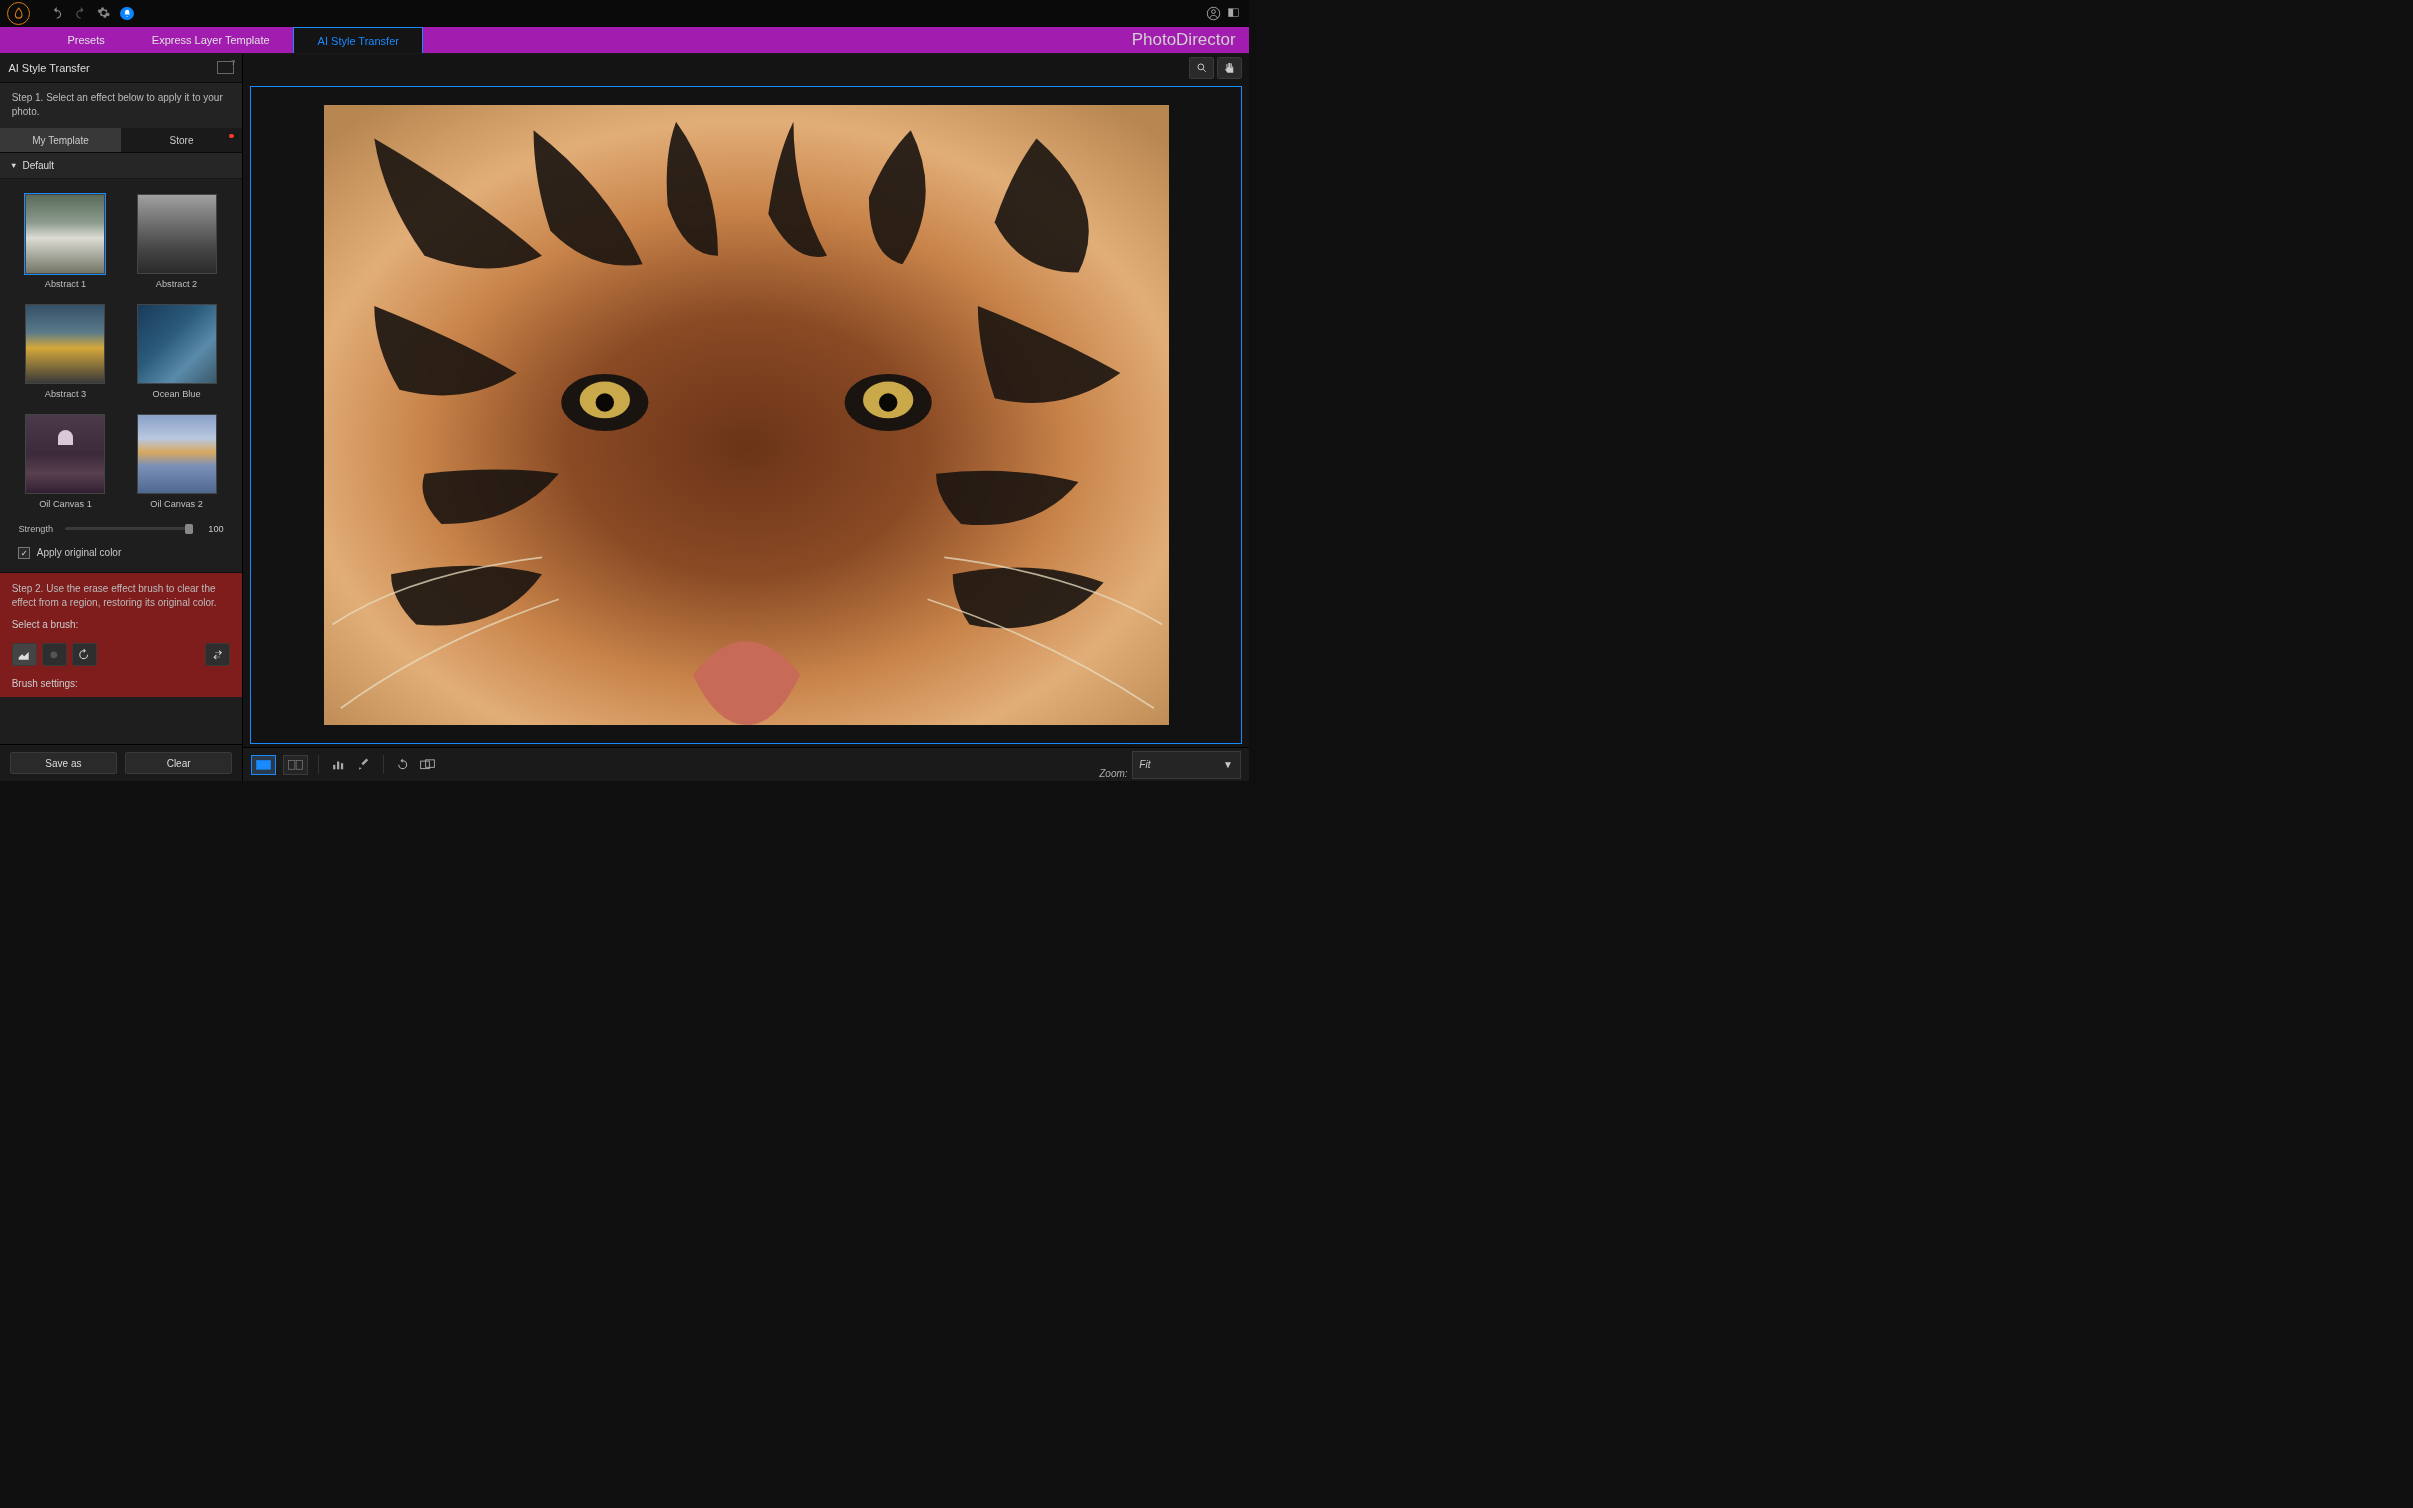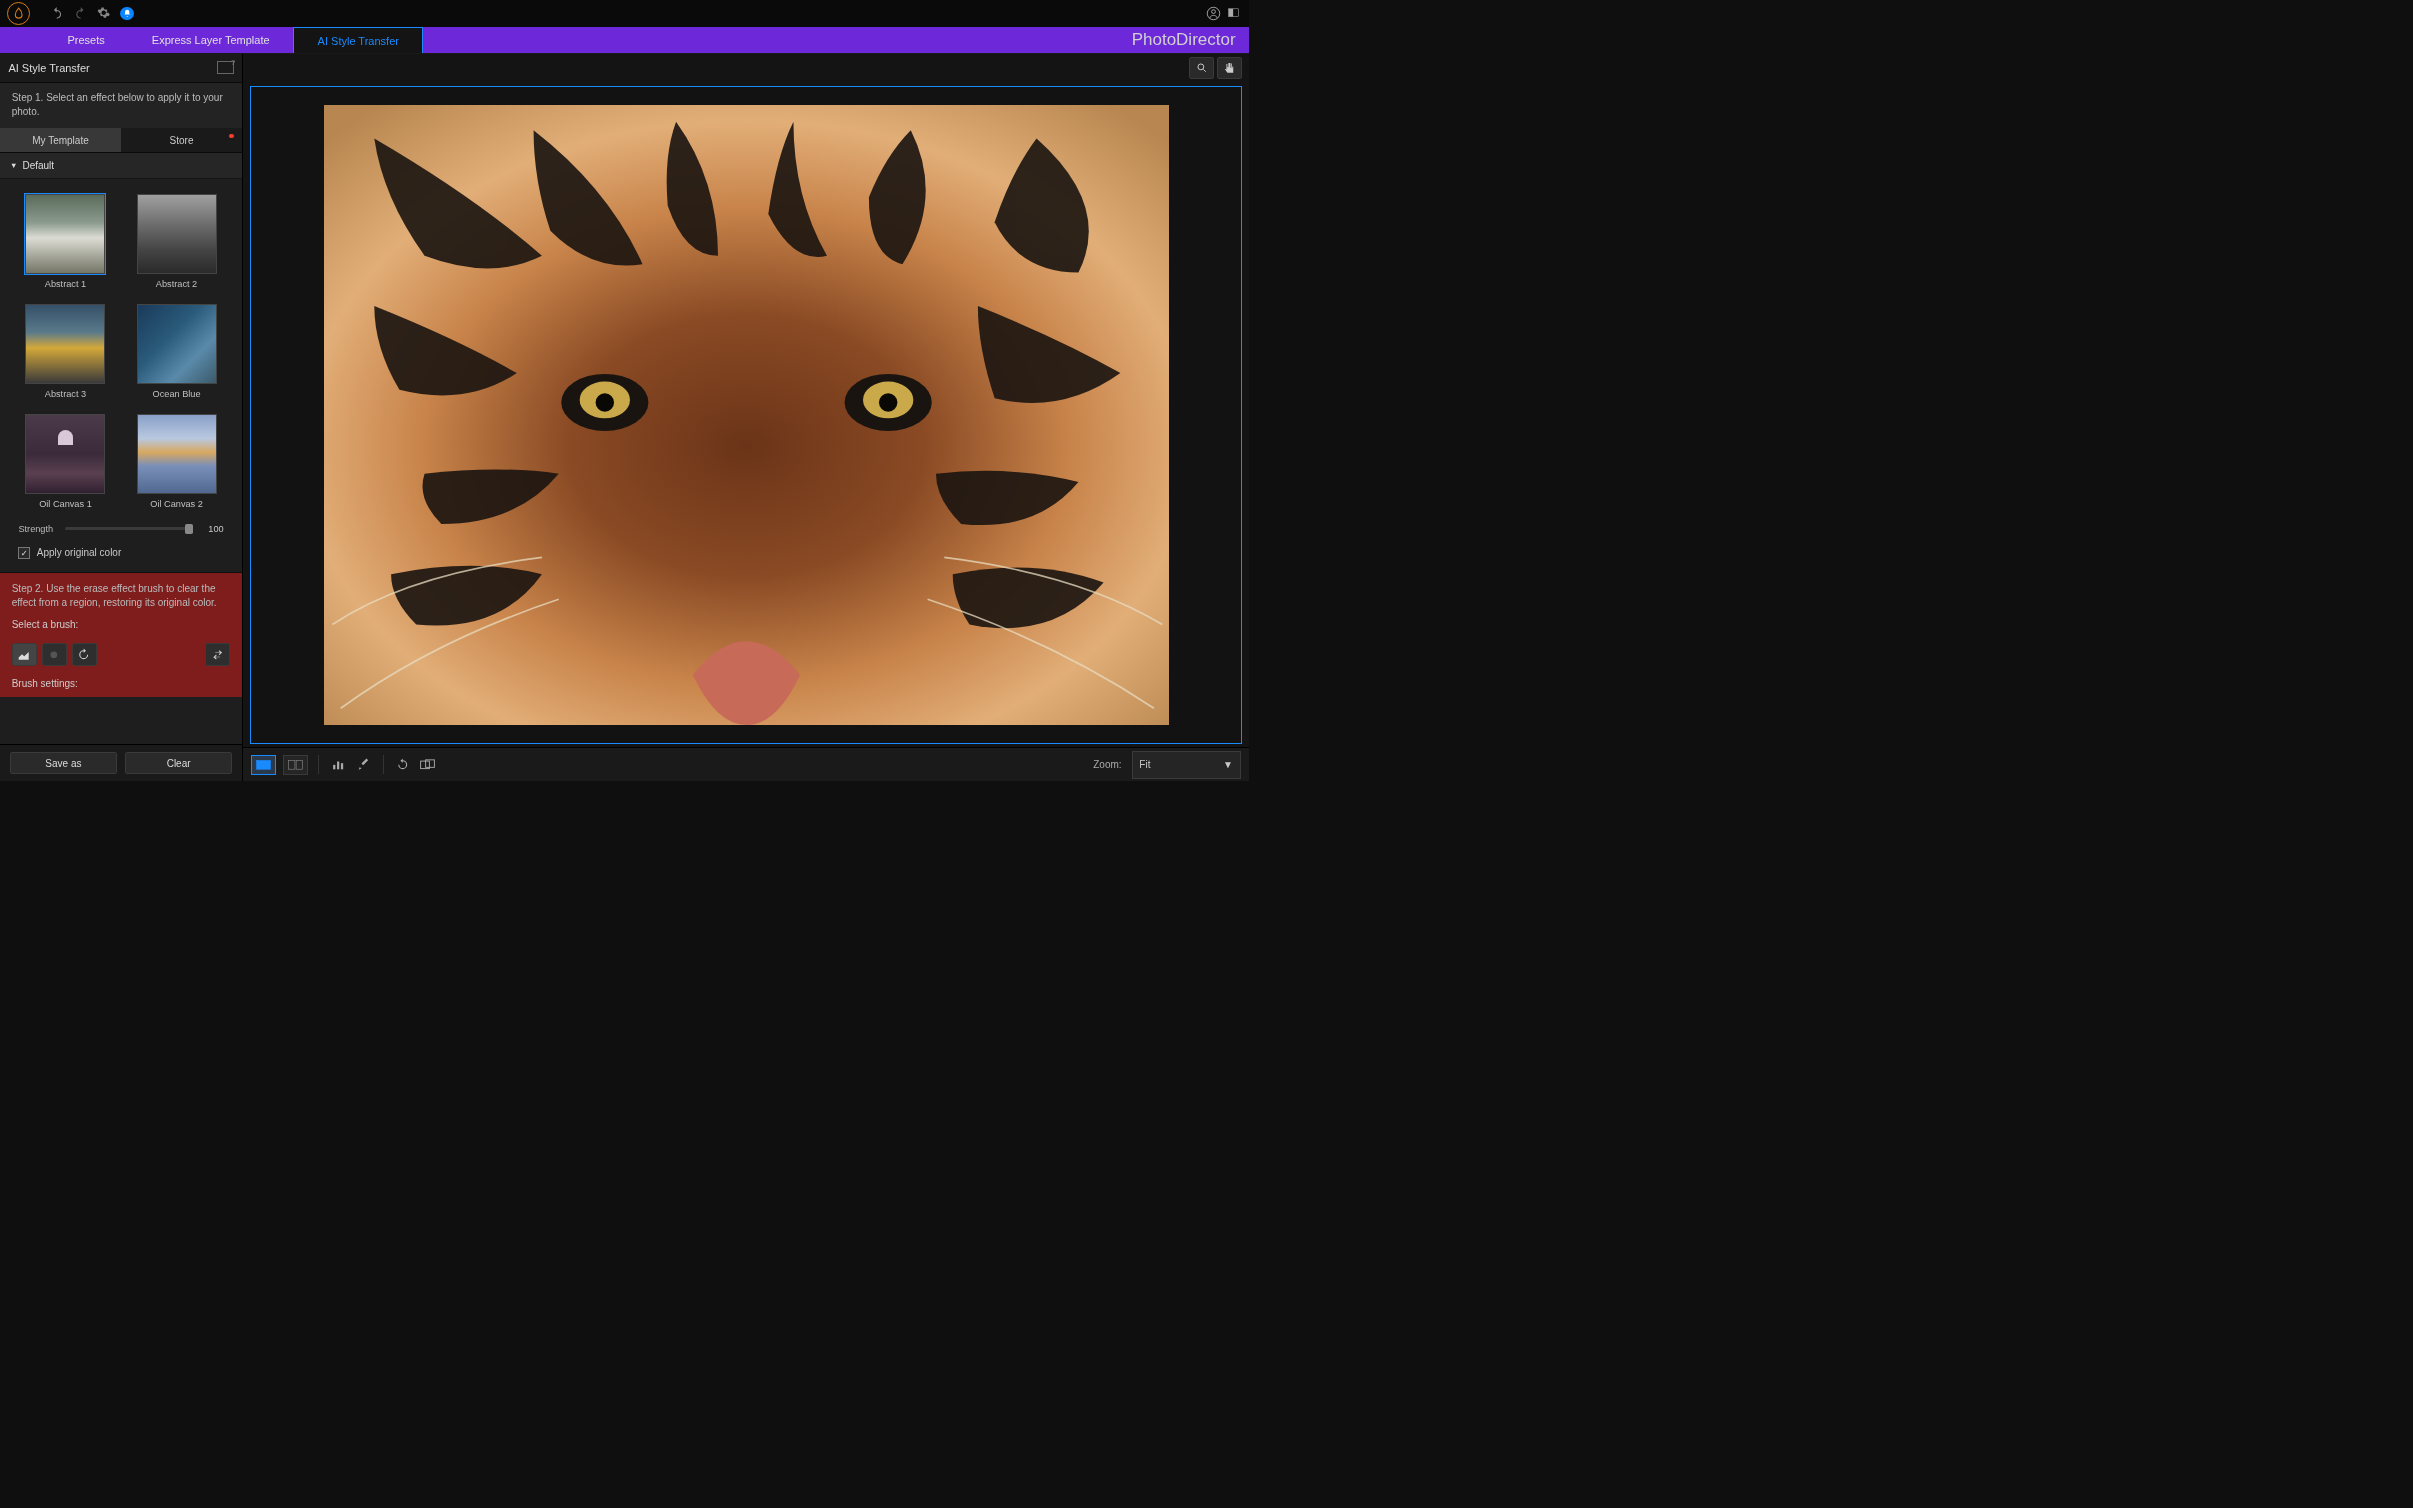--- a/index.html
+++ b/index.html
@@ -8,21 +8,21 @@
 
 .topbar { height: 27px; background: #0a0a0a; display: flex; align-items: center; padding: 0 6.7px; }
 .logo { width: 23.5px; height: 23.5px; border-radius: 50%; border: 1.7px solid #d87a1a; margin-right: 20px; display:flex; align-items:center; justify-content:center; }
 .logo svg { width: 13.4px; height: 13.4px; }
 .topbar-icons { display: flex; gap: 8.4px; align-items: center; }
 .tb-icon { width: 15px; height: 15px; color: #888; cursor: pointer; }
 .tb-icon.blue { background:#0a84ff; border-radius:50%; width:13.4px; height:13.4px; display:flex; align-items:center; justify-content:center; }
 .topbar-right { margin-left:auto; display:flex; gap:6.7px; }
 
 
-.tabs-row { height: 27px; background: #6d28d9; display: flex; align-items: stretch; border-bottom: 0.8px solid #1a1a1a; }
+.tabs-row { height: 27px; background: #a21caf; display: flex; align-items: stretch; border-bottom: 0.8px solid #1a1a1a; }
 .tabs-left { display:flex; align-items:stretch; margin-left: 44px; }
 .tab { padding: 0 23.5px; display:flex; align-items:center; color:#e0e0e0; font-size:11px; cursor:pointer; }
 .tab.active { color:#1a8aff; border:0.8px solid #1a8aff; border-bottom:none; background:#141414; }
 .brand { margin-left:auto; margin-right:13.4px; color:#d0d0d0; font-size:17px; font-weight:300; display:flex; align-items:center; }
 
 
 .main { display:flex; height: calc(100% - 54px); }
 .sidebar { width: 243px; background:#1e1e1e; display:flex; flex-direction:column; border-right:0.8px solid #000; }
 .side-header { height:28.5px; background:#1a1a1a; display:flex; align-items:center; padding:0 8.4px; border-bottom:0.8px solid #0a0a0a; color:#ddd; font-size:11px; }
 .side-header .popout { margin-left:auto; width:17px; height:13.4px; border:0.8px solid #666; position:relative; }
@@ -74,21 +74,21 @@
 .canvas-toolbar-top { height:28.5px; display:flex; align-items:center; justify-content:flex-end; padding:0 6.7px; gap:3.4px; }
 .tool-btn { width:25px; height:22px; background:#2a2a2a; border:0.8px solid #3a3a3a; border-radius:1.7px; display:flex; align-items:center; justify-content:center; cursor:pointer; color:#ccc; }
 .viewport { flex:1; margin:3.4px 6.7px 3.4px 6.7px; background:#121212; border:0.8px solid #1a8aff; display:flex; align-items:center; justify-content:center; overflow:hidden; }
 .tiger { width: 845px; height: 620px; background: radial-gradient(ellipse at 50% 55%, #7a3c1f 0%, #8a4520 28%, #c8844a 45%, #d99857 58%, #e8b87a 72%, #c4915a 85%); position:relative; }
 
 .canvas-toolbar-bottom { height:34px; background:#1a1a1a; border-top:0.8px solid #000; display:flex; align-items:center; padding:0 8.4px; gap:6.7px; }
 .view-mode { width:25px; height:20px; border:0.8px solid #3a3a3a; background:#252525; cursor:pointer; display:flex; align-items:center; justify-content:center; }
 .view-mode.active { border-color:#1a8aff; background:#2a3a4a; }
 .btm-sep { width:0.8px; height:18.4px; background:#333; margin:0 3.4px; }
 .btm-icon { width:18.4px; height:18.4px; display:flex; align-items:center; justify-content:center; cursor:pointer; color:#aaa; }
-.zoom-block { margin-left:auto; display:flex; align-items:center; gap:10px; }
+.zoom-block { margin-left:auto; display:flex; align-items:flex-end; gap:4px;font-style:italic; }
 .zoom-label { font-size:10px; color:#aaa; }
 .zoom-select { width:109px; height:28px; background:#252525; border:0.8px solid #3a3a3a; padding:0 6.7px; display:flex; align-items:center; justify-content:space-between; font-size:10px; cursor:pointer; }
 
 
 .th0 { background: linear-gradient(180deg,#5a6b5c 0%,#8a9a8c 35%,#dcdcd4 55%,#747666 100%); }
 .th1 { background: linear-gradient(180deg,#a0a0a0 0%,#6a6a6a 40%,#454545 70%,#2a2a2a 100%); }
 .th2 { background: linear-gradient(180deg,#345068 0%,#5a7a8a 35%,#d4a83a 55%,#3a3a3a 100%); }
 .th3 { background: linear-gradient(135deg,#1a3a5a 0%,#2a5a7a 40%,#5a8aaa 70%,#3a5a6a 100%); }
 .th4 { background: linear-gradient(180deg,#4a3a4a 0%,#3a2a3a 50%,#5a4050 75%,#302030 100%); position:relative; }
 .th4::after { content:""; position:absolute; left:40%; top:20%; width:15px; height:15px; background:#d8c8d8; border-radius:50% 50% 0 0; }

